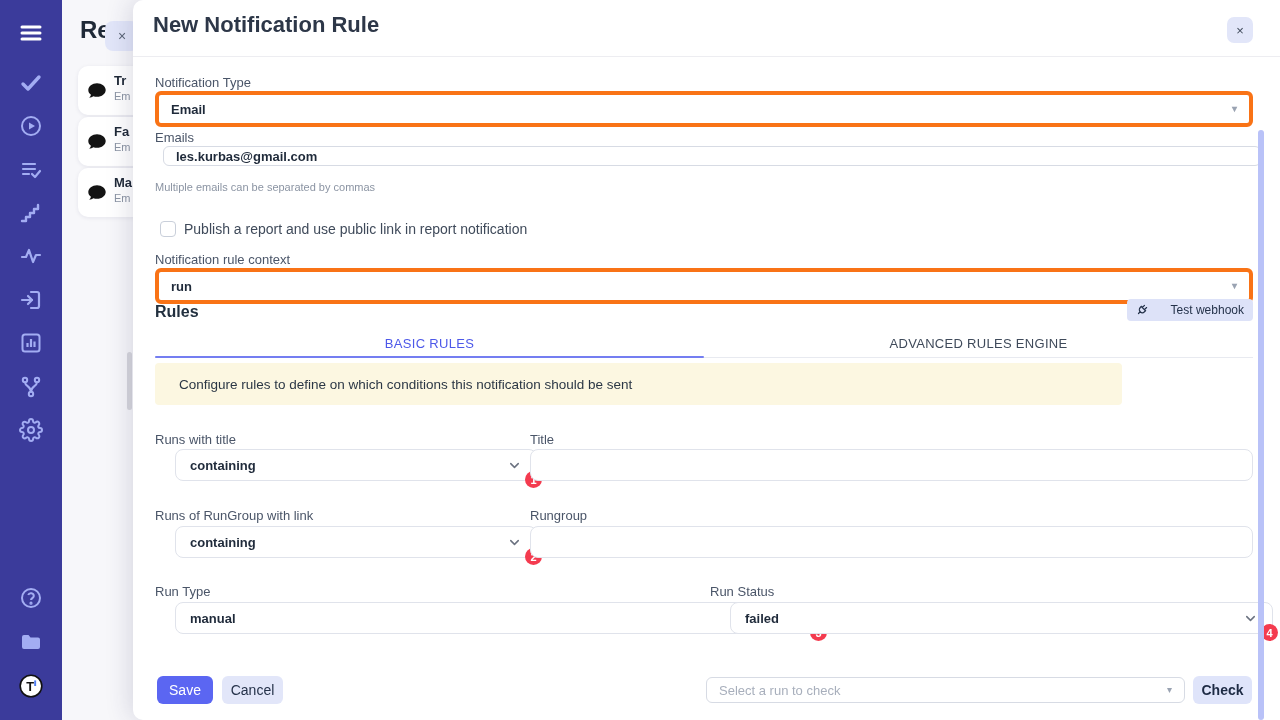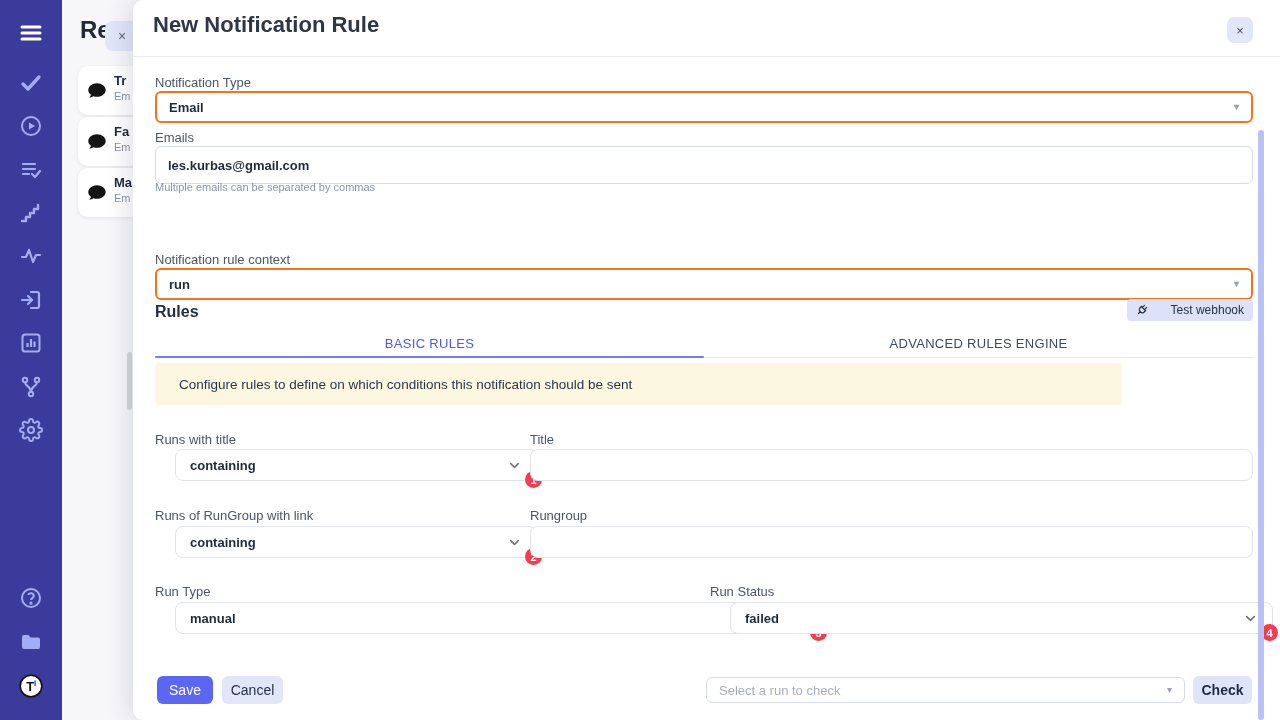--- a/index.html
+++ b/index.html
@@ -23,21 +23,21 @@
   .left-scroll-thumb { position:absolute; left:65px; top:352px; width:5px; height:58px; background:#d7d7dd; border-radius:3px; }
 
   
   .modal { position:absolute; left:133px; top:0; width:1147px; height:720px; background:#ffffff; z-index:10; border-top-left-radius:10px; border-bottom-left-radius:10px; box-shadow:-4px 0 24px rgba(40,40,90,.15); }
   .modal-title { position:absolute; left:20px; top:12px; font-size:22px; font-weight:700; color:#2d3748; }
   .modal-close { position:absolute; right:27px; top:17px; width:26px; height:26px; background:#e2e6f9; border-radius:7px; display:flex; align-items:center; justify-content:center; color:#3f4a5a; font-size:13px; cursor:pointer; }
   .modal-divider { position:absolute; left:0; right:0; top:56px; height:1px; background:#ededf1; }
   .right-scrollbar { position:absolute; right:16px; top:130px; width:6px; height:590px; background:#b9c2f8; border-radius:3px; }
 
   .field-label { position:absolute; font-size:13px; color:#4a5568; }
-  .sel-basic { position:absolute; left:22px; width:1098px; height:26px; border:2px solid #f97316; border-radius:6px; background:#fff; display:flex; align-items:center; padding:14px 12px; font-size:13px; font-weight:600; color:#1f2a3a; cursor:pointer; }
+  .sel-basic { position:absolute; left:22px; width:1098px; height:26px; border:4px solid #f97316; border-radius:6px; background:#fff; display:flex; align-items:center; padding:14px 12px; font-size:13px; font-weight:600; color:#1f2a3a; cursor:pointer; }
   .sel-arrow { margin-left:auto; color:#9aa3b2; font-size:10px; line-height:1; }
   .text-input { position:absolute; border:1px solid #d7dbe4; border-radius:6px; background:#fff; font-family:"Liberation Sans",sans-serif; font-size:13px; font-weight:600; color:#1f2a3a; padding:0 12px; outline:none; }
   .helper { position:absolute; left:22px; top:181px; font-size:11px; color:#8b94a3; }
 
   .cb-row { position:absolute; left:27px; top:221px; display:flex; align-items:center; gap:8px; cursor:pointer; }
   .cb-box { width:16px; height:16px; border:1px solid #c9cfda; border-radius:4px; background:#fff; }
   .cb-label { font-size:14px; color:#3f4a5a; }
 
   .rules-heading { position:absolute; left:22px; top:303px; font-size:16px; font-weight:700; color:#22303f; }
   .test-webhook { position:absolute; right:27px; top:299px; height:22px; background:#dde2f8; border-radius:4px; display:flex; align-items:center; gap:23px; padding:0 9px; font-size:12px; color:#24324a; cursor:pointer; }
@@ -191,23 +191,27 @@
       </div>
     <div class="modal-divider"></div>
 
     <label class="field-label" style="left:22px; top:75px">Notification Type</label>
     <div class="sel-basic" style="top:91px">
       <span>Email</span>
       <span class="sel-arrow">▾</span>
     </div>
 
     <label class="field-label" style="left:22px; top:130px">Emails</label>
-    <input class="text-input" style="left: 22px; top: 146px; width: 1098px; height: 38px;" value="les.kurbas@gmail.com">
+    <input class="text-input" style="left: 30px; top: 146px; width: 1098px; height: 20px;" value="les.kurbas@gmail.com">
     <div class="helper">Multiple emails can be separated by commas</div>
 
+    <div class="cb-row">
+      <span class="cb-box"></span>
+      <span class="cb-label">Publish a report and use public link in report notification</span>
+    </div>
 
     <label class="field-label" style="left:22px; top:252px">Notification rule context</label>
     <div class="sel-basic" style="top:268px">
       <span>run</span>
       <span class="sel-arrow">▾</span>
     </div>
 
     <h2 class="rules-heading">Rules</h2>
     <button class="test-webhook" style="border:none">
       <svg viewBox="0 0 24 24" fill="none" stroke="#24324a" stroke-width="2.4" stroke-linecap="round">

